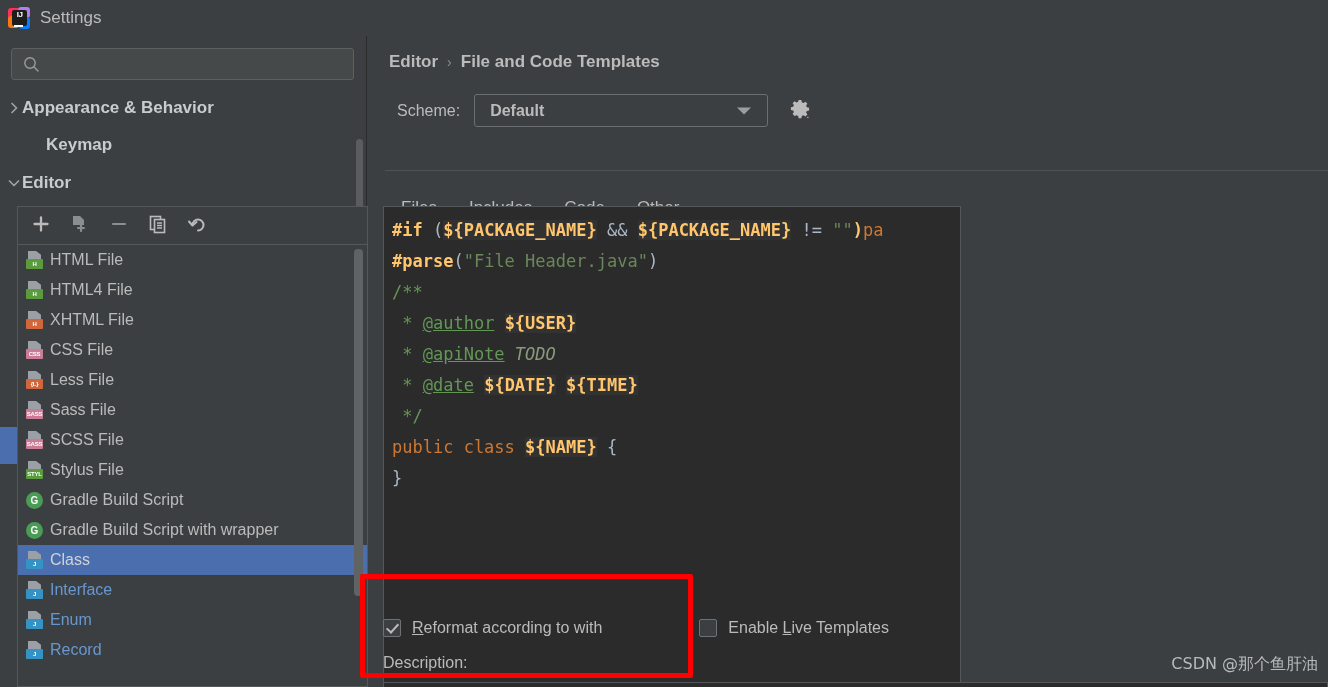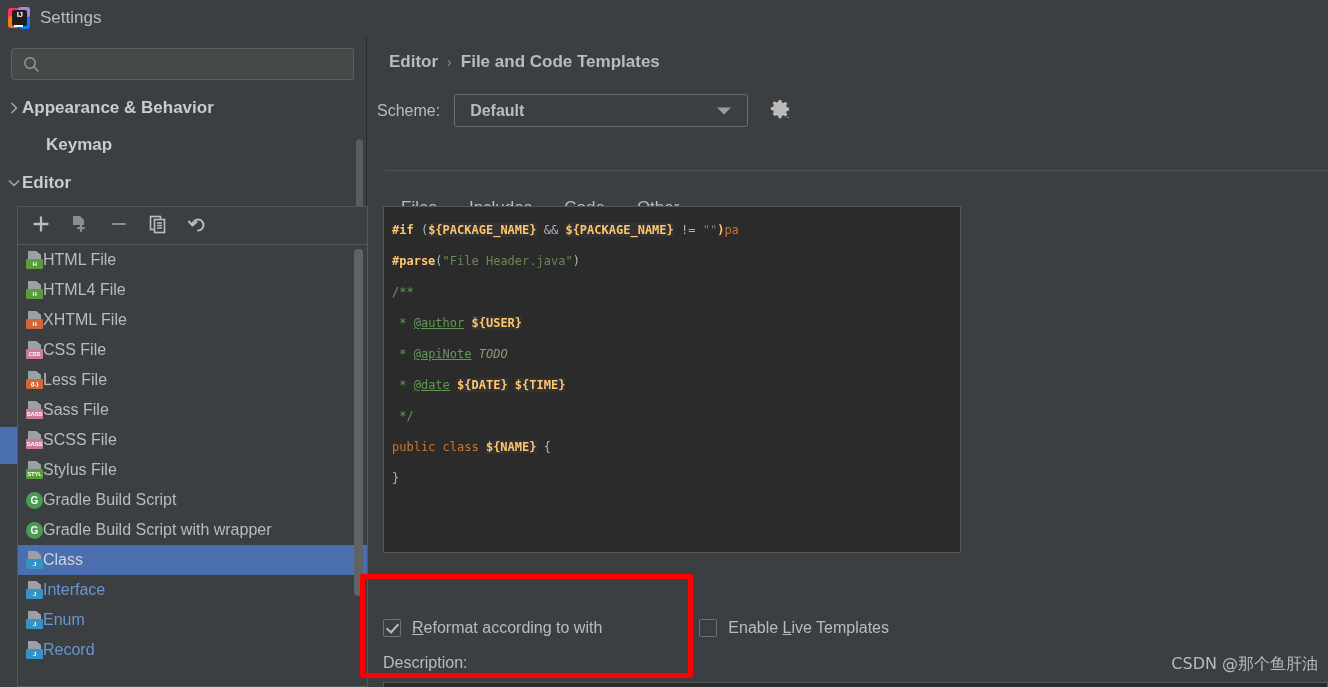--- a/index.html
+++ b/index.html
@@ -120,21 +120,21 @@
     background: #3C3F41;
   }
   .breadcrumb {
     position: absolute; left: 22px; top: 16px;
     font-size: 17px; font-weight: bold; color: #BBBBBB;
     display: flex; align-items: center; gap: 9px;
   }
   .breadcrumb .sep { font-weight: normal; color: #8C8F92; font-size: 14px; }
 
   .scheme-row {
-    position: absolute; left: 10px; top: 58px;
+    position: absolute; left: 30px; top: 58px;
     display: flex; align-items: center;
   }
   .scheme-label { font-size: 16px; color: #BBBBBB; margin-right: 14px; }
   .combo {
     position: relative;
     width: 294px; height: 33px;
     background: #3C3F41;
     border: 1px solid #6B6F71;
     border-radius: 3px;
     display: flex; align-items: center;
@@ -194,21 +194,21 @@
   .fl-items { position: relative; }
   .fl-row {
     display: flex; align-items: center;
     height: 30px;
     padding-left: 8px;
     color: #BBBBBB; font-size: 16px;
     white-space: nowrap;
   }
   .fl-row.selected { background: #4B6EAF; }
   .fl-row.selected .fl-label { color: #D6D9DE; }
-  .fl-row .fl-label { }
+  .fl-row .fl-label { margin-left: 7px; }
   .fl-row.javaitem .fl-label { color: #6897D0; }
   .fl-row.selected.javaitem .fl-label { color: #CFD3D8; }
   .fl-scroll {
     position: absolute; right: 4px; top: 42px;
     width: 9px; height: 347px;
     background: #5F6364; border-radius: 4px;
   }
 
   
   .ficon { position: relative; width: 17px; height: 18px; flex: 0 0 auto; }
@@ -231,27 +231,27 @@
     width: 17px; height: 17px; border-radius: 50%;
     background: #499C54;
     color: #fff; font-size: 10px; font-weight: bold;
     display: flex; align-items: center; justify-content: center;
     flex: 0 0 auto;
   }
 
   
   .editor {
     position: absolute; left: 383px; top: 206px;
-    width: 578px; height: 347px;
+    width: 578px; height: 482px;
     background: #2B2B2B;
     border: 1px solid #555859;
     overflow: hidden;
     padding: 8px 0 0 8px;
     font-family: "DejaVu Sans Mono", monospace;
-    font-size: 12px;
+    font-size: 17px;
     line-height: 31px;
     white-space: pre;
   }
   .editor .ln { height: 31px; }
   .t-dir   { color: #FFC66D; font-weight: bold; }
   .t-var   { color: #FFC66D; font-weight: bold; background: #323232; }
   .t-op    { color: #A9B7C6; }
   .t-str   { color: #6A8759; }
   .t-cmt   { color: #629755; }
   .t-tag   { color: #629755; text-decoration: underline; }

